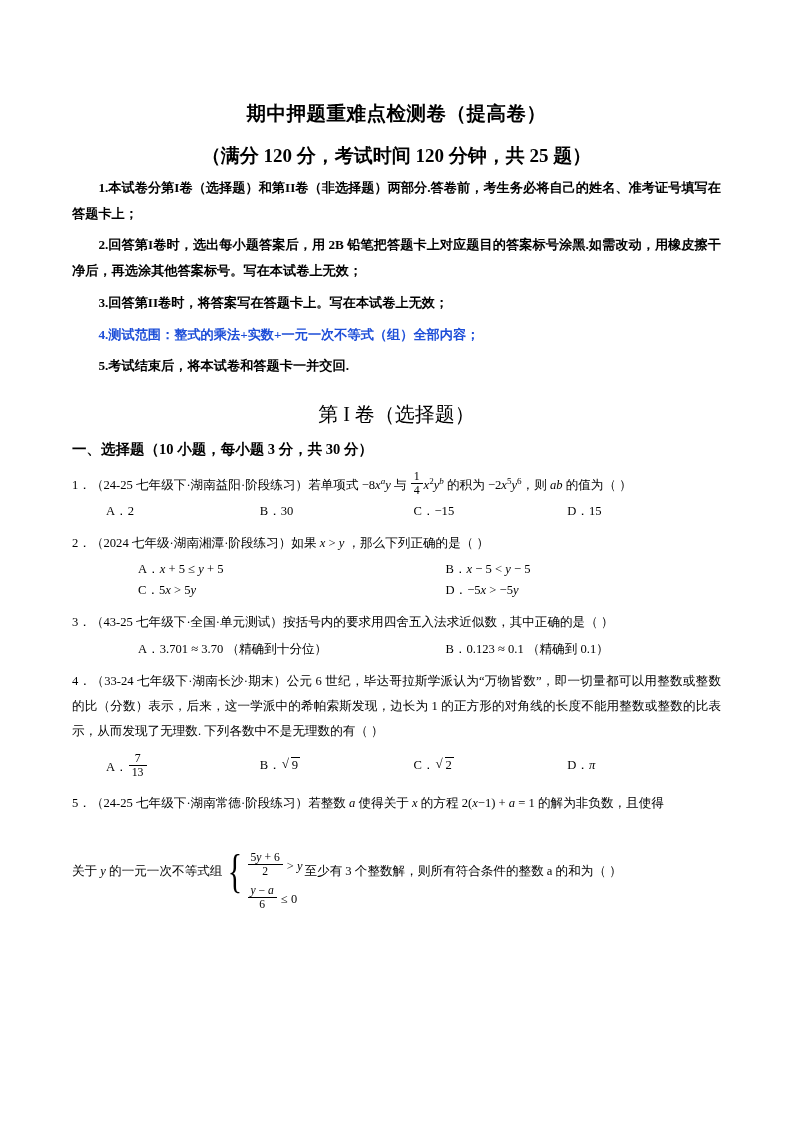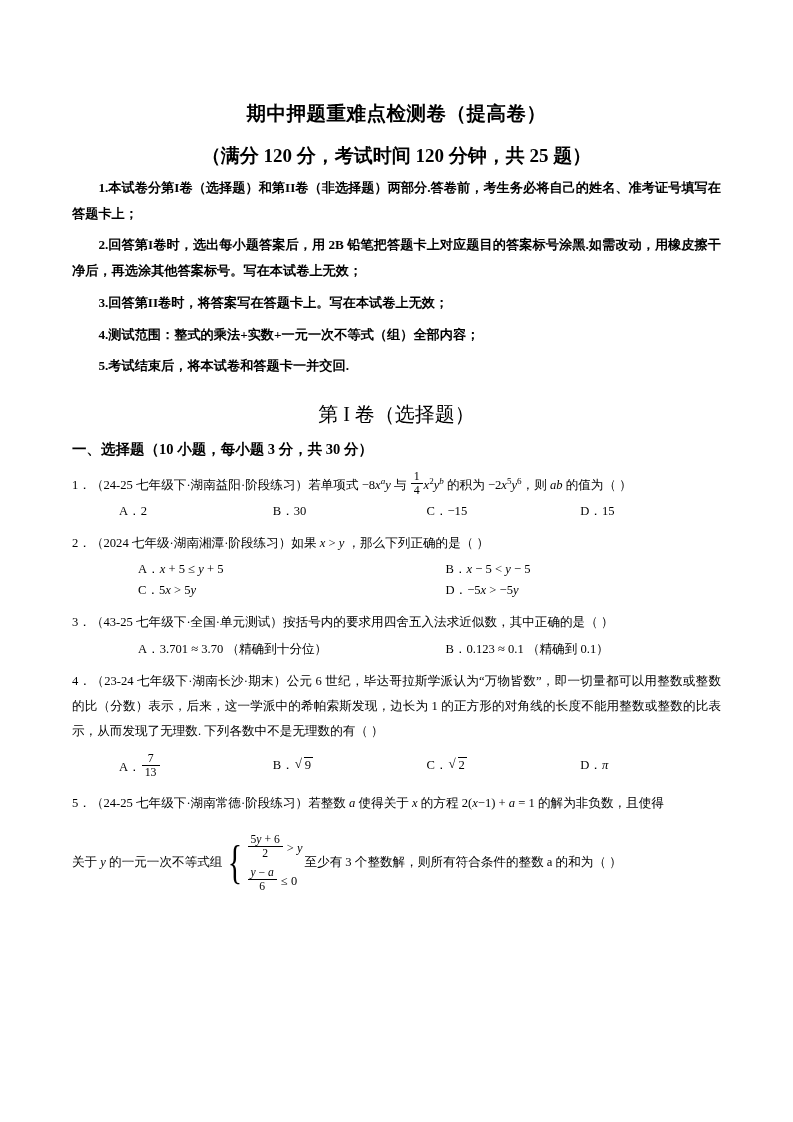--- a/index.html
+++ b/index.html
@@ -40,21 +40,21 @@
     margin: 26px 0 0 0;
   }
   .notice-item {
     font-size: 13.2px;
     line-height: 1.95;
     text-indent: 2em;
     margin: 6px 0 0 0;
     text-align: justify;
   }
   .notice-item b { font-weight: bold; }
-  .red { color: #000000; }
+  .red { color: #1d4ed8; }
   .red b { font-weight: bold; }
   .section-heading {
     font-weight: normal;
     font-size: 20px;
     text-align: center;
     margin: 22px 0 4px 0;
   }
   .part-heading {
     font-weight: bold;
     font-size: 14.5px;
@@ -65,21 +65,21 @@
     line-height: 2.0;
     margin: 11px 0 0 0;
     text-align: justify;
   }
   .opts {
     display: flex;
     font-size: 12.6px;
     margin-top: 5px;
     padding-left: 34px;
   }
-  .opts.cols4 > div { width: 25%; margin-left: 13px; }
+  .opts.cols4 > div { width: 25%; }
   .opts.cols2 > div { width: 50%; margin-left: 32px; }
   .opt-block { margin-top: 4px; }
   .mi { font-style: italic; font-family: "Liberation Serif", serif; }
   .frac {
     display: inline-block;
     vertical-align: -0.45em;
     text-align: center;
     font-size: 0.94em;
     line-height: 1.12;
     margin: 0 1px;
@@ -117,20 +117,21 @@
     line-height: 0.9;
     font-weight: 300;
     transform: scaleX(0.65);
     display: inline-block;
   }
   .sys-rows {
     display: inline-flex;
     flex-direction: column;
     font-size: 12.4px;
     line-height: 1.05;
+    margin-top: 18px;
   }
   .sys-rows > div { padding: 3px 0; white-space: nowrap; }
   .q-inline-tall { line-height: 2.6; }
 </style>
 </head>
 <body>
 
 <div class="page">
 
   <div class="doc-title">期中押题重难点检测卷（提高卷）</div>
@@ -172,21 +173,21 @@
 
   <div class="q">
     <span>3．</span><span>（43-25 七年级下·全国·单元测试）</span><span>按括号内的要求用四舍五入法求近似数，其中正确的是（    ）</span>
   </div>
   <div class="opts cols2">
     <div><span>A．</span><span>3.701 ≈ 3.70 （精确到十分位）</span></div>
     <div><span>B．</span><span>0.123 ≈ 0.1 （精确到 0.1）</span></div>
   </div>
 
   <div class="q">
-    <span>4．</span><span>（23-24 七年级下·湖南长沙·期末）</span><span>公元 6 世纪，毕达哥拉斯学派认为“万物皆数”，即一切量都可以用整数或整数的比（分数）表示，后来，这一学派中的希帕索斯发现，边长为 1 的正方形的对角线的长度不能用整数或整数的比表示，从而发现了无理数. 下列各数中不是无理数的有（    ）</span>
+    <span>4．</span><span>（33-24 七年级下·湖南长沙·期末）</span><span>公元 6 世纪，毕达哥拉斯学派认为“万物皆数”，即一切量都可以用整数或整数的比（分数）表示，后来，这一学派中的希帕索斯发现，边长为 1 的正方形的对角线的长度不能用整数或整数的比表示，从而发现了无理数. 下列各数中不是无理数的有（    ）</span>
   </div>
   <div class="opts cols4" style="align-items:center; margin-top:8px;">
     <div>A．<span class="frac"><span class="num">7</span><span class="den">13</span></span></div>
     <div>B．<span class="sqrt"><span>9</span></span></div>
     <div>C．<span class="sqrt"><span>2</span></span></div>
     <div>D．<span class="mi">π</span></div>
   </div>
 
   <div class="q">
     <span>5．</span><span>（24-25 七年级下·湖南常德·阶段练习）</span><span>若整数 <span class="mi">a</span> 使得关于 <span class="mi">x</span> 的方程 2<span>(</span><span class="mi">x</span>−1<span>)</span> + <span class="mi">a</span> = 1 的解为非负数，且使得</span>

